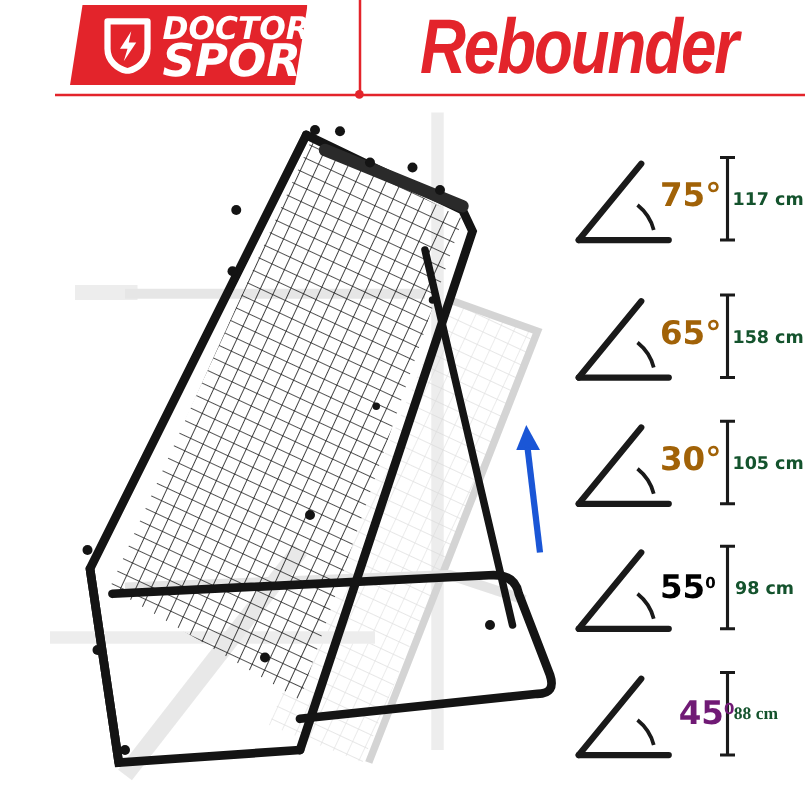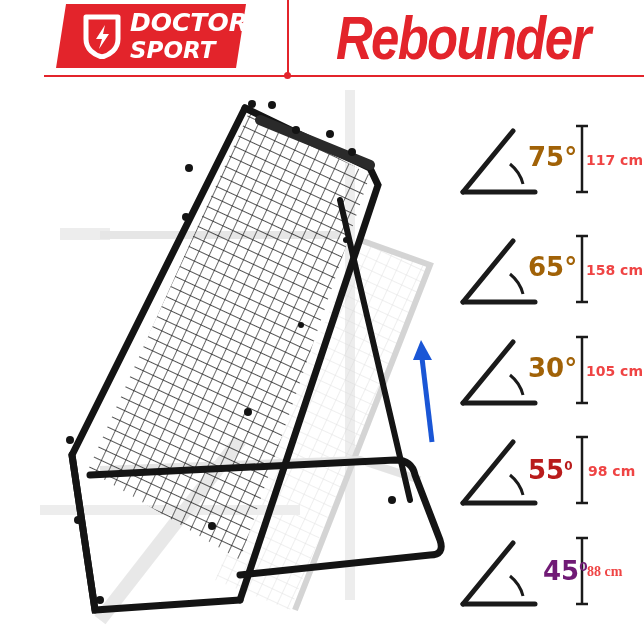--- a/index.html
+++ b/index.html
@@ -11,36 +11,36 @@
   .logo{position:absolute;left:12px;top:4px;width:190px;height:64px;}
   .logo-bg{position:absolute;left:0;top:0;width:190px;height:64px;background:#e3242b;clip-path:polygon(10px 0,190px 0,180px 64px,0 64px);}
   .logo-text{position:absolute;left:74px;top:6px;color:#fff;font-weight:bold;font-style:italic;font-size:25px;line-height:26px;letter-spacing:0px;font-family:"DejaVu Sans",sans-serif;}
   .logo-shield{position:absolute;left:26px;top:9px;width:40px;height:46px;}
   .title{position:absolute;left:292px;top:2px;font-size:62px;font-weight:bold;font-style:italic;color:#e3242b;font-family:"Liberation Sans",sans-serif;transform:scaleX(0.82);transform-origin:left center;letter-spacing:-2px;line-height:72px;}
   .product{position:absolute;left:30px;top:90px;width:420px;height:554px;}
   .angle-row{position:absolute;left:455px;width:189px;height:100px;}
   .angle-svg{position:absolute;left:0;top:0;}
   .deg{position:absolute;font-family:"DejaVu Sans",sans-serif;font-weight:bold;color:#a16207;font-size:26px;line-height:26px;}
   .deg sup{font-size:12px;vertical-align:top;position:relative;top:-4px;}
-  .cm{position:absolute;font-family:"DejaVu Sans",sans-serif;font-weight:bold;color:#ef4444;font-size:14px;line-height:16px;}
+  .cm{position:absolute;font-family:"DejaVu Sans",sans-serif;font-weight:bold;color:#14532d;font-size:14px;line-height:16px;}
   .arrow{position:absolute;left:405px;top:338px;}
 </style>
 </head>
 <body>
 
 <div class="header">
   <div class="logo">
     <div class="logo-bg"></div>
     <svg class="logo-shield" viewBox="0 0 40 46">
       <path d="M4 4 H36 V26 C36 36 28 42 20 44 C12 42 4 36 4 26 Z" fill="none" stroke="#fff" stroke-width="5" stroke-linejoin="round"></path>
       <path d="M23 12 L14 26 H20 L17 36 L27 21 H21 Z" fill="#fff"></path>
     </svg>
     <div class="logo-text">
       <div>DOCTOR</div>
-      <div style="font-size:23px;line-height:28px;">SPORT</div>
+      <div style="font-size:36px;line-height:28px;">SPORT</div>
     </div>
   </div>
   <div class="vline"></div>
   <div class="hline"></div>
   <div class="vdot"></div>
   <div class="title">Rebounder</div>
 </div>
 
 <svg class="product" viewBox="30 90 420 554" width="420" height="554">
   <defs>
@@ -139,21 +139,21 @@
 
 <div class="angle-row" style="top:423px;">
   <svg class="angle-svg" width="140" height="90" viewBox="0 0 140 90">
     <line x1="8" y1="80" x2="80" y2="80" stroke="#1a1a1a" stroke-width="5" stroke-linecap="round"></line>
     <line x1="8" y1="80" x2="58" y2="19" stroke="#1a1a1a" stroke-width="5" stroke-linecap="round"></line>
     <path d="M55 52 Q65 60 68 72" stroke="#1a1a1a" stroke-width="3" fill="none"></path>
     <line x1="127" y1="14" x2="127" y2="80" stroke="#1a1a1a" stroke-width="2.5"></line>
     <line x1="121" y1="14" x2="133" y2="14" stroke="#1a1a1a" stroke-width="2.5"></line>
     <line x1="121" y1="80" x2="133" y2="80" stroke="#1a1a1a" stroke-width="2.5"></line>
   </svg>
-  <div class="deg" style="left:73px;top:34px;color:#b91c1c;"><span>55</span><sup>0</sup></div>
+  <div class="deg" style="left:73px;top:34px;color:#000000;"><span>55</span><sup>0</sup></div>
   <div class="cm" style="left:133px;top:40px;">98 cm</div>
 </div>
 
 <div class="angle-row" style="top:524px;">
   <svg class="angle-svg" width="140" height="90" viewBox="0 0 140 90">
     <line x1="8" y1="80" x2="80" y2="80" stroke="#1a1a1a" stroke-width="5" stroke-linecap="round"></line>
     <line x1="8" y1="80" x2="58" y2="19" stroke="#1a1a1a" stroke-width="5" stroke-linecap="round"></line>
     <path d="M55 52 Q65 60 68 72" stroke="#1a1a1a" stroke-width="3" fill="none"></path>
     <line x1="127" y1="14" x2="127" y2="80" stroke="#1a1a1a" stroke-width="2.5"></line>
     <line x1="121" y1="14" x2="133" y2="14" stroke="#1a1a1a" stroke-width="2.5"></line>

